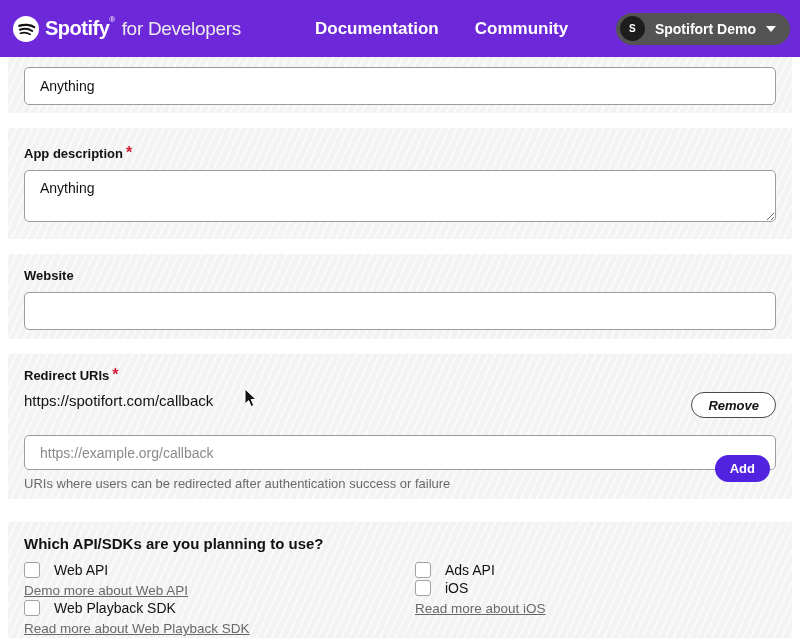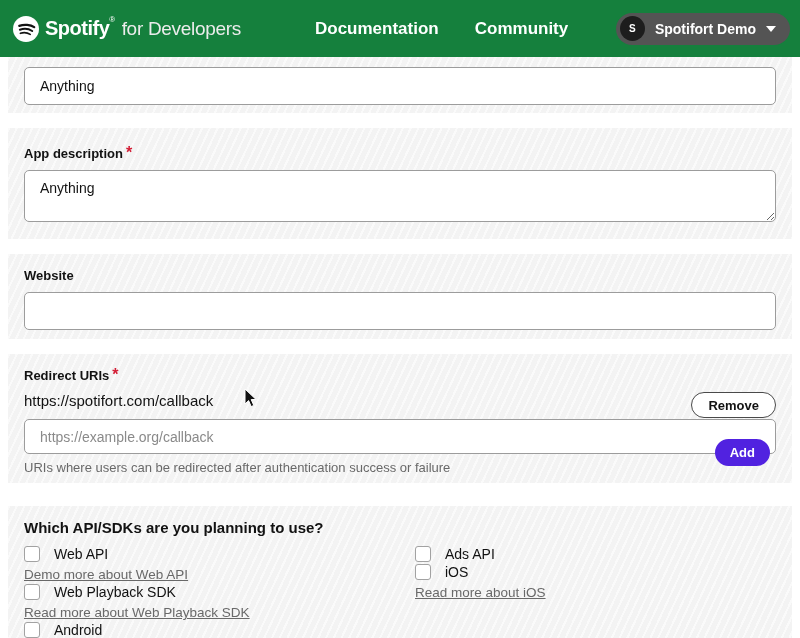--- a/index.html
+++ b/index.html
@@ -1,20 +1,20 @@
 <!DOCTYPE html>
 <html><head>
 <meta charset="utf-8">
 <style>
   * { margin:0; padding:0; box-sizing:border-box; }
   html,body { width:800px; height:638px; overflow:hidden; background:#fff;
     font-family:"Liberation Sans","DejaVu Sans",sans-serif; }
 
   
-  .header { height:57px; background:#15803d; display:flex; align-items:center;
+  .header { height:57px; background:#6d28d9; display:flex; align-items:center;
     padding:0 10px 0 13px; }
   .brand { display:flex; align-items:center; gap:6px; }
   .brand .logo { width:26px; height:26px; display:block; }
   .brand-name { color:#fff; font-weight:bold; font-size:20px; letter-spacing:-0.5px; }
   .brand-tm { color:#fff; font-size:8px; vertical-align:top; position:relative; top:-2px; }
   .brand-suffix { color:#ececec; font-weight:300; font-size:19px; letter-spacing:-0.3px; margin-left:2px; }
   .nav { display:flex; gap:36px; margin-left:74px; }
   .nav-item { color:#fff; font-weight:bold; font-size:17px; cursor:pointer; }
   .user-pill { margin-left:auto; height:32px; background:#545454; border-radius:16px;
     display:flex; align-items:center; gap:10px; padding:0 14px 0 4px; cursor:pointer; }
@@ -45,22 +45,22 @@
     resize:both; outline:none; font-family:"Liberation Sans","DejaVu Sans",sans-serif; }
 
   .card-website { padding-top:12px; padding-bottom:9px; }
   .card-website .text-input { margin-top:8px; }
 
   .card-redirect { padding-top:12px; padding-bottom:8px; margin-bottom:23px; }
   .uri-row { display:flex; justify-content:space-between; margin-top:8px; height:26px; }
   .uri-text { font-size:15px; color:#121212; }
   .remove-btn { height:26px; padding:0 16px; border:1px solid #4a4a4a; border-radius:13px;
     background:#fff; font-weight:bold; font-size:13px; color:#121212; cursor:pointer;
-    font-family:"Liberation Sans","DejaVu Sans",sans-serif; }
-  .add-row { position:relative; margin-top:1px; height:35px; }
+    font-family:"Liberation Sans","DejaVu Sans",sans-serif;font-style:italic; }
+  .add-row { position:relative; margin-top:17px; height:35px; }
   .add-row .text-input { height:35px; padding-right:70px; }
   .add-btn { position:absolute; right:6px; top:20px; height:27px; padding:0 15px;
     border:none; border-radius:14px; background:#5122e0; color:#fff; font-weight:bold;
     font-size:13px; cursor:pointer; font-family:"Liberation Sans","DejaVu Sans",sans-serif; }
   .help-text { margin-top:6px; font-size:13px; color:#696969; line-height:15px; }
 
   .card-apis { padding-top:13px; margin-bottom:0; padding-bottom:0; }
   .apis-heading { font-size:15px; font-weight:bold; color:#121212; line-height:17px; }
   .api-cols { display:flex; margin-top:8px; }
   .api-col-left { width:391px; flex:none; }

